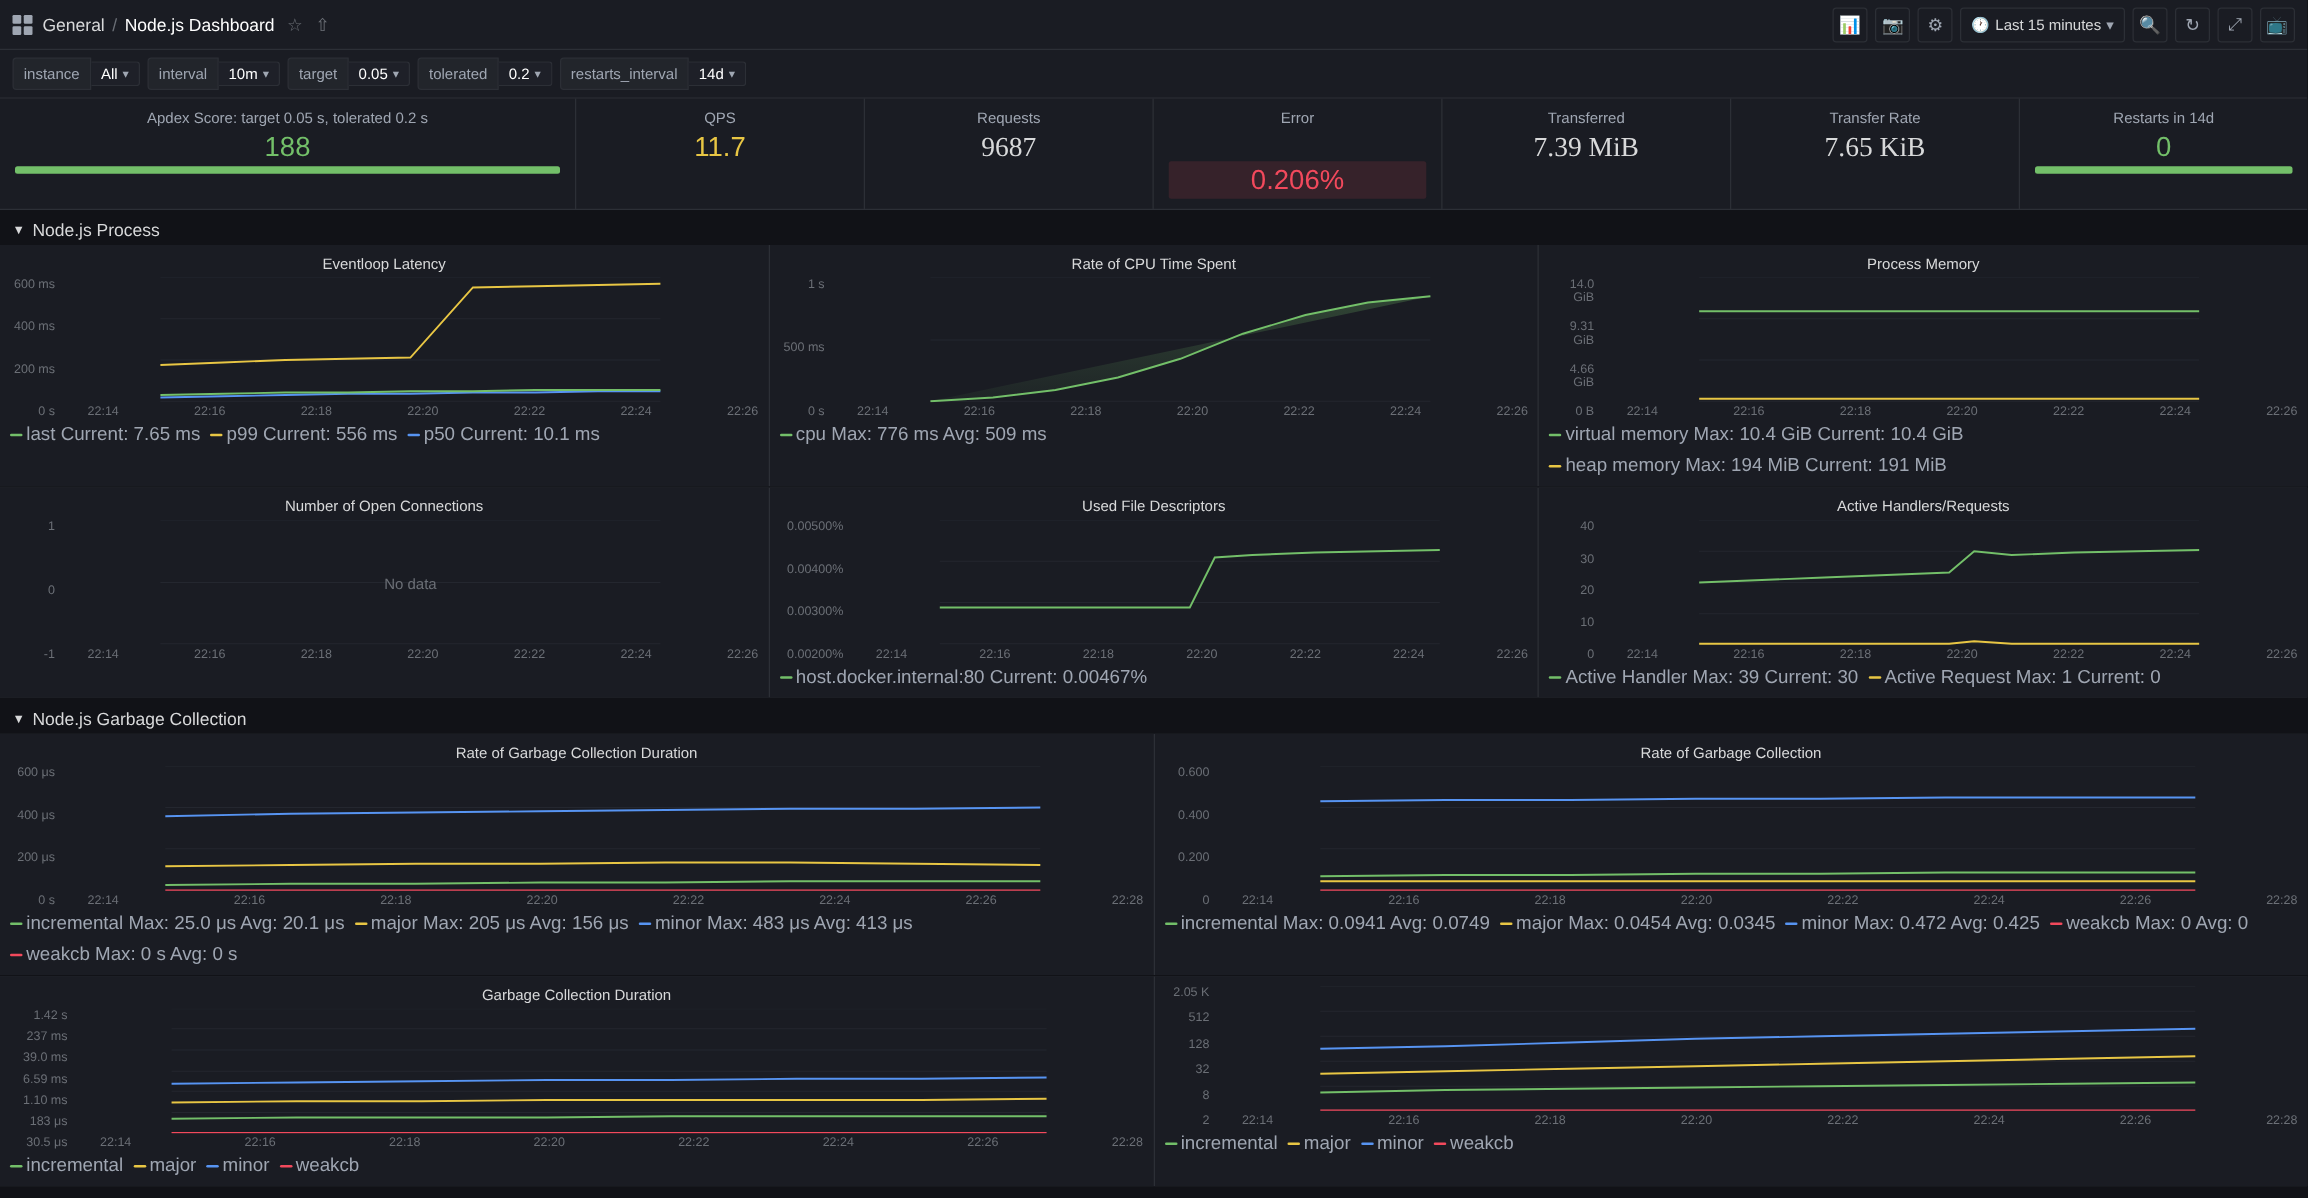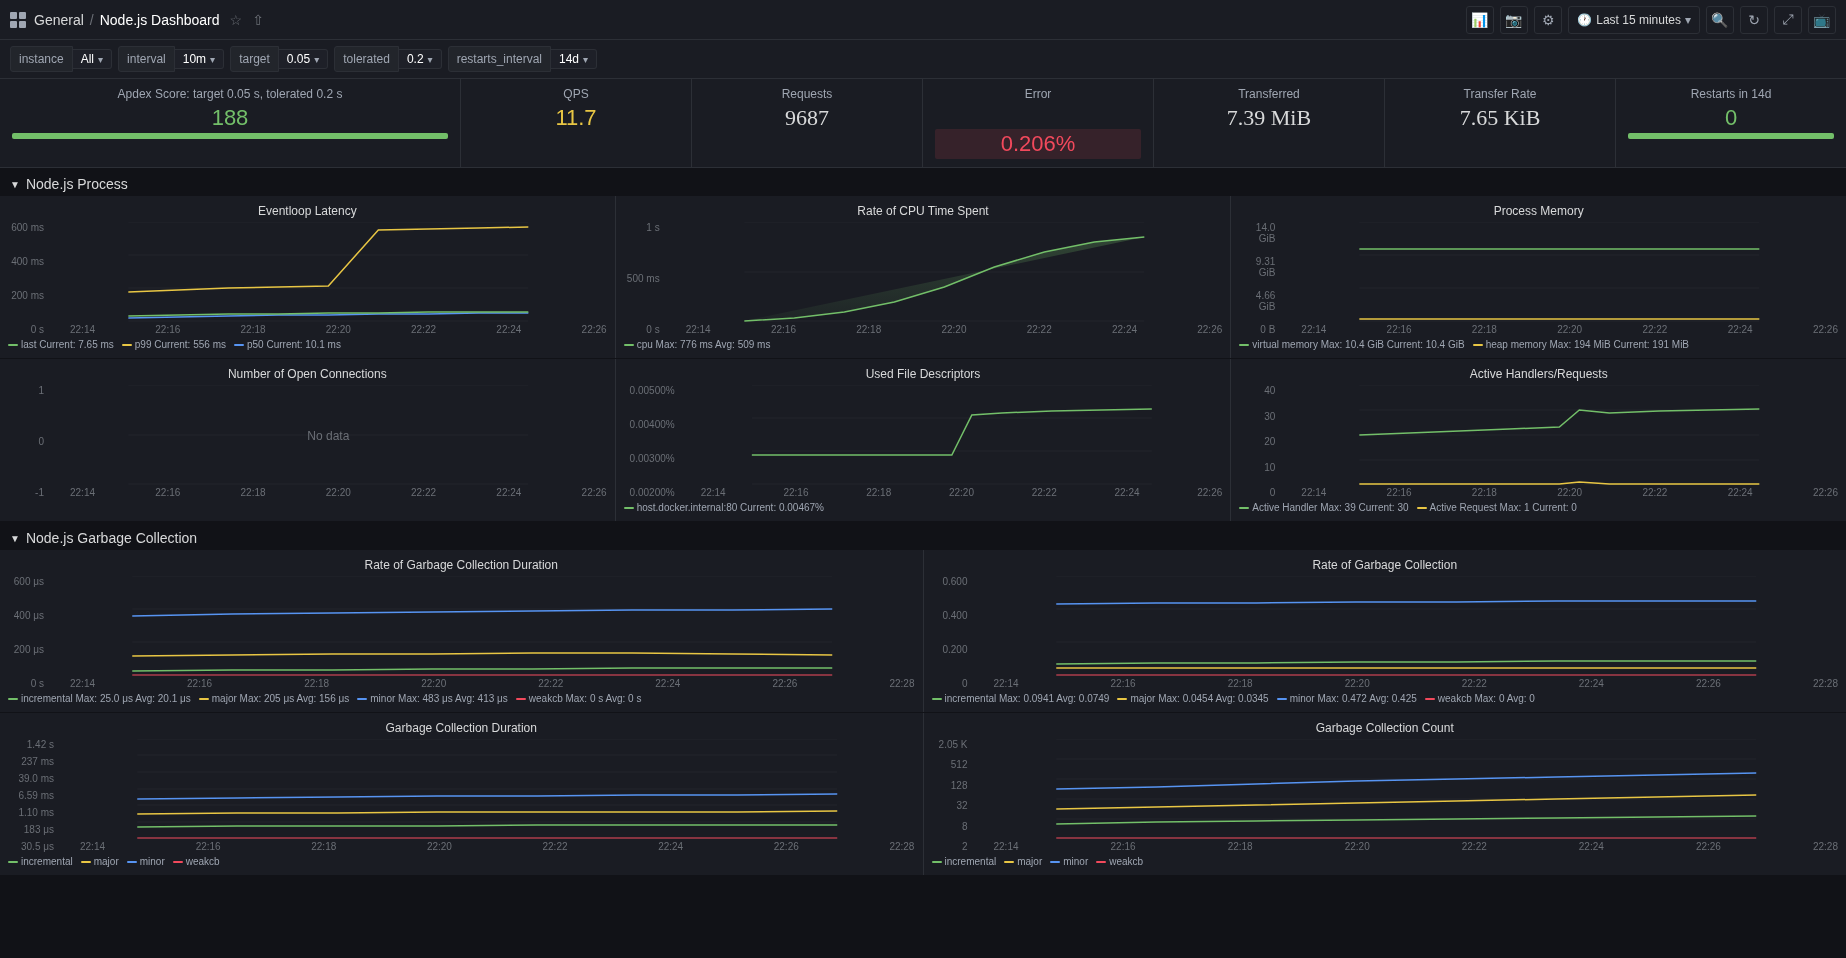--- a/index.html
+++ b/index.html
@@ -129,21 +129,21 @@
       background: #1a1c23;
       padding: 8px;
       position: relative;
       min-height: 160px;
     }
     .chart-title {
       text-align: center; font-size: 12px; color: #d8d9da;
       margin-bottom: 4px;
     }
     .chart-legend {
-      font-size: 10px; color: #9fa6b2; margin-top: 4px;
+      font-size: 15px; color: #9fa6b2; margin-top: 4px;
       display: flex; flex-wrap: wrap; gap: 8px; align-items: center;
     }
     .legend-item {
       display: flex; align-items: center; gap: 3px;
     }
     .legend-dot {
       width: 10px; height: 2px; border-radius: 1px; display: inline-block;
     }
 
     
@@ -701,21 +701,20 @@
           <span>minor</span>
         </div>
       <div class="legend-item">
           <span class="legend-dot" style="background:#f2495c;"></span>
           <span>weakcb</span>
         </div>
     </div>
   </div>
 
   <div class="chart-panel">
-    <div class="chart-title">Garbage Collection Count</div>
     <div class="chart-wrapper">
       <div class="y-axis">
         <span>2.05 K</span>
           <span>512</span>
           <span>128</span>
           <span>32</span>
           <span>8</span>
           <span>2</span>
       </div>
       <div class="chart-content">

